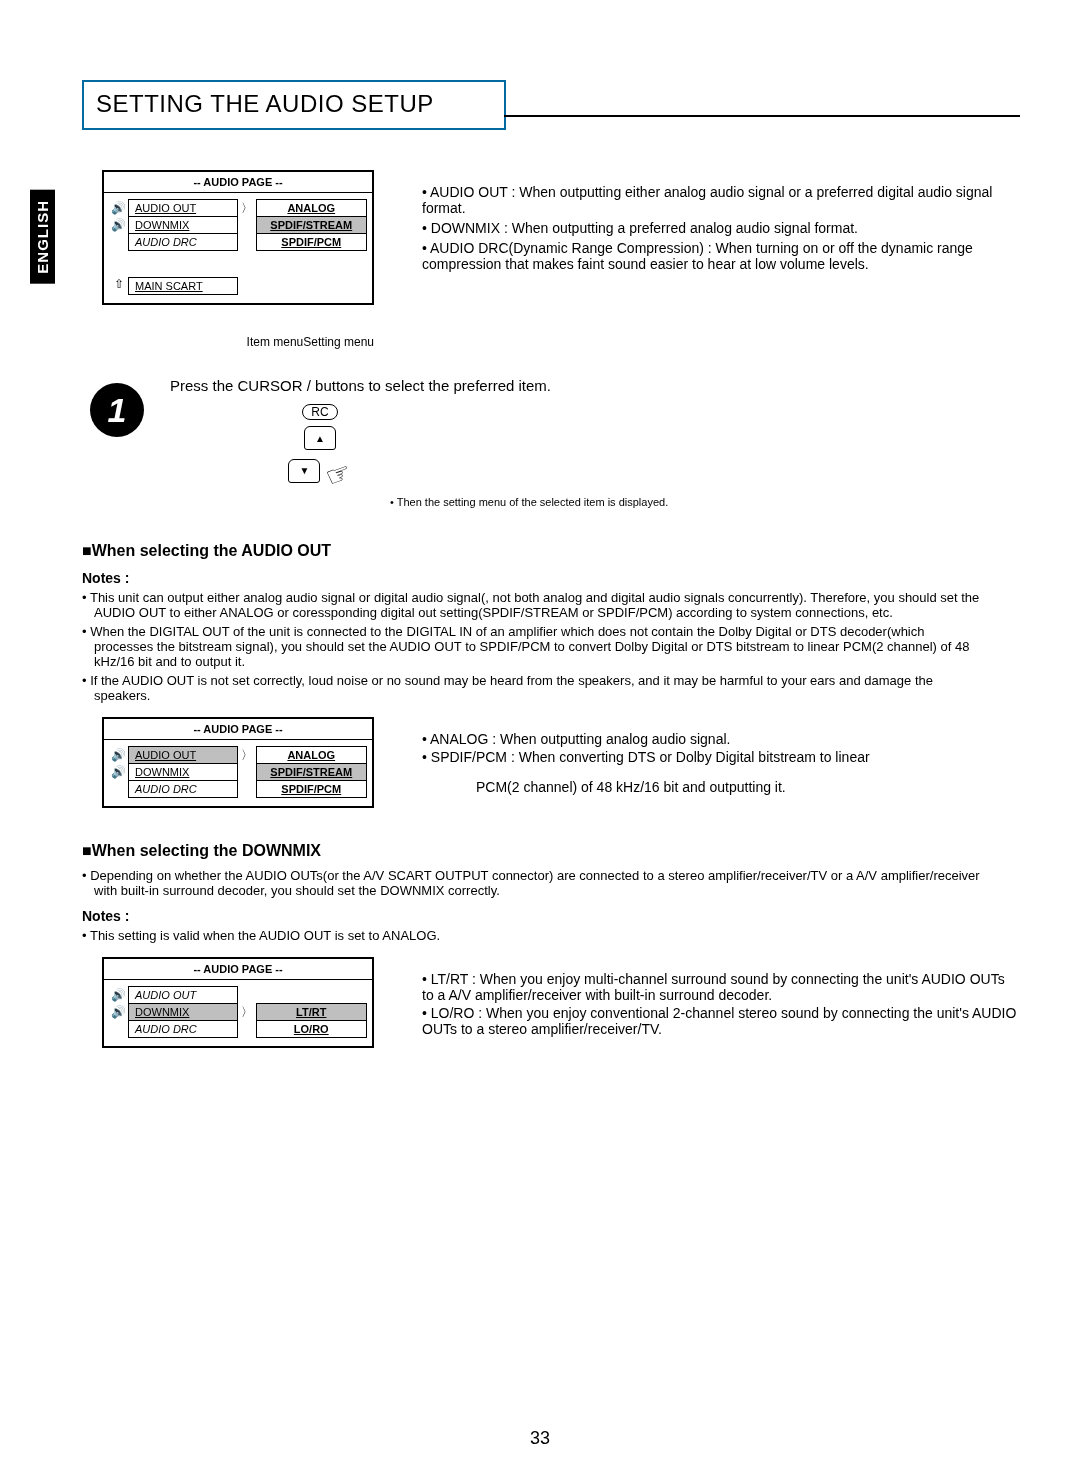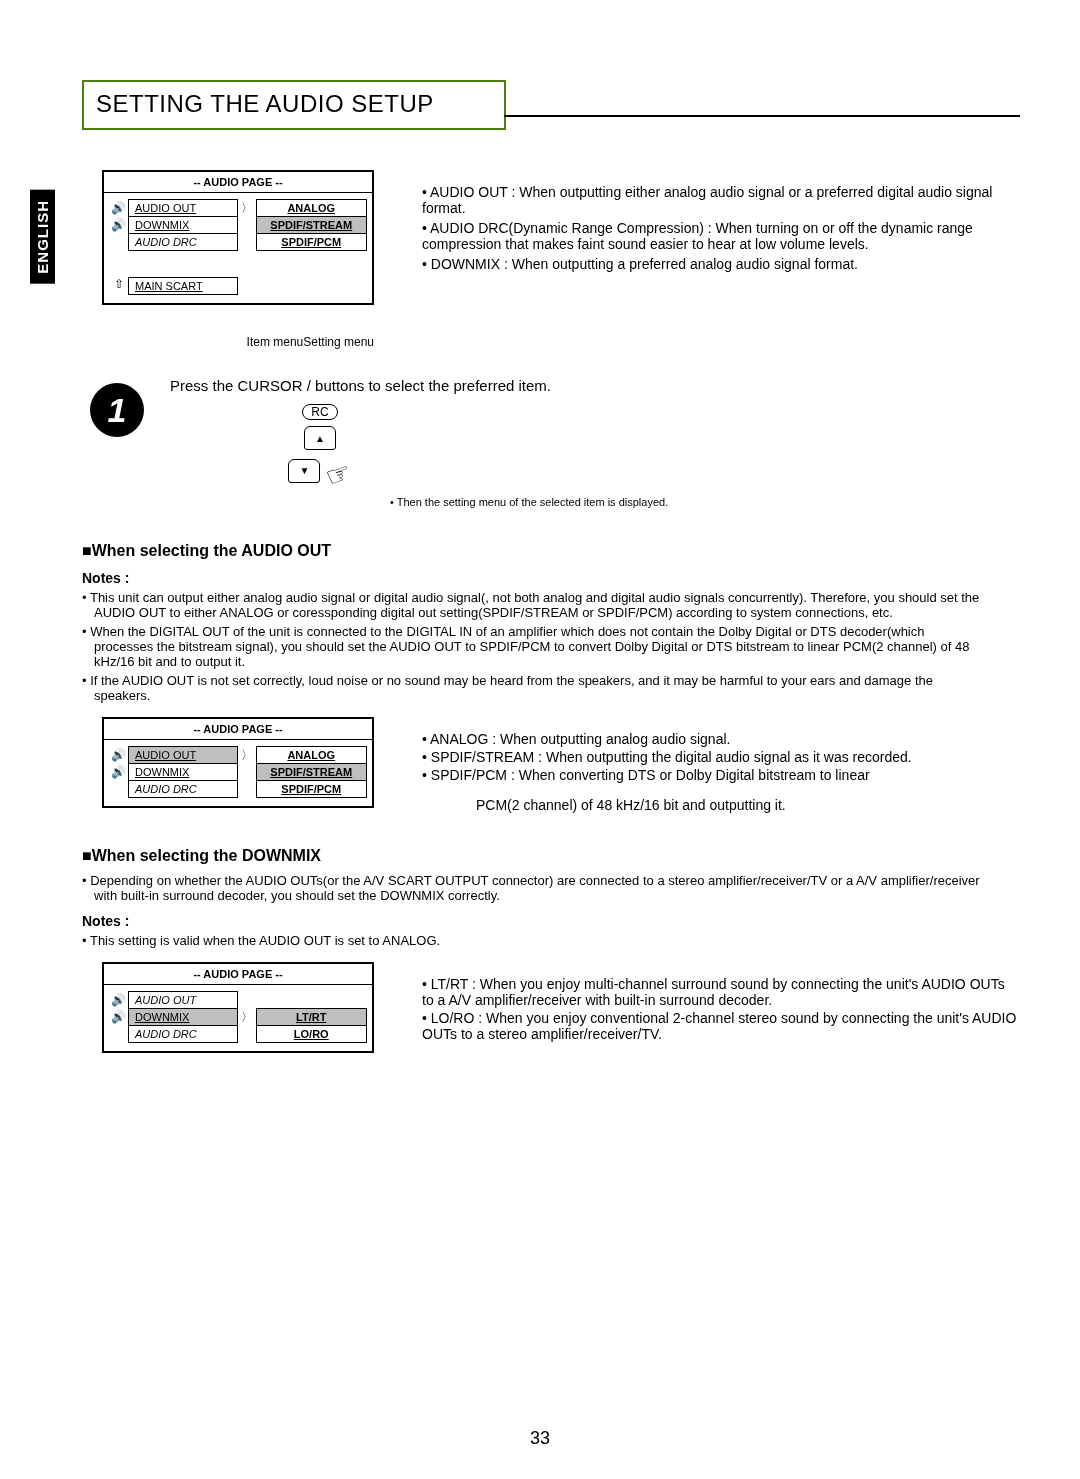--- a/index.html
+++ b/index.html
@@ -30,21 +30,21 @@
     transform: rotate(180deg);
     padding: 10px 4px;
   }
   .title-bar {
     display: flex;
     align-items: stretch;
     margin-left: 22px;
     margin-bottom: 40px;
   }
   .title-box {
-    border: 2px solid #4d7c0f;
+    border: 2px solid #0369a1;
     padding: 8px 18px 10px 12px;
     font-size: 24px;
     letter-spacing: 0.5px;
     width: 390px;
   }
   .title-rule {
     flex: 1;
     border-bottom: 2px solid #000;
     margin-left: -2px;
     align-self: center;
@@ -179,22 +179,22 @@
         </div>
       </div>
       <div class="fig-labels">
         <span>Item menu</span>
         <span>Setting menu</span>
       </div>
     </div>
 
     <ul class="bullets-a" style="list-style:none;padding-left:18px;flex:1;">
       <li>• <span>AUDIO OUT : When outputting either analog audio signal or a preferred digital audio signal format.</span></li>
+      <li>• <span>DOWNMIX : When outputting a preferred analog audio signal format.</span></li>
       <li>• <span>AUDIO DRC(Dynamic Range Compression) : When turning on or off the dynamic range compression that makes faint sound easier to hear at low volume levels.</span></li>
-      <li>• <span>DOWNMIX : When outputting a preferred analog audio signal format.</span></li>
     </ul>
   </div>
 
   <div class="step-row">
     <div class="step-circle">1</div>
     <div class="step-right">
       <div class="step-text">Press the CURSOR  /  buttons to select the preferred item.</div>
       <div style="display:flex;">
         <div class="rc-box">
           <div class="rc-label">RC</div>
@@ -240,21 +240,20 @@
             <span class="menu-left noline">AUDIO DRC</span>
             <span class="menu-arrow"></span>
             <span class="menu-right">SPDIF/PCM</span>
           </div>
         </div>
       </div>
     </div>
     <div style="flex:1;">
       <ul class="bullets-b" style="list-style:none;">
         <li>• <span>ANALOG : When outputting analog audio signal.</span></li>
-        <li>• <span>SPDIF/STREAM : When outputting the digital audio signal as it was recorded.</span></li>
         <li>• <span>SPDIF/PCM : When converting DTS or Dolby Digital bitstream to linear</span></li>
       </ul>
       <div class="indent" style="margin-left:48px;">PCM(2 channel) of 48 kHz/16 bit and outputting it.</div>
     </div>
   </div>
 
   <div class="sect-title">■When selecting the DOWNMIX</div>
   <ul class="notes-list">
     <li>Depending on whether the AUDIO OUTs(or the A/V SCART OUTPUT connector) are connected to a stereo amplifier/receiver/TV or a A/V amplifier/receiver with built-in surround decoder, you should set the DOWNMIX correctly.</li>
   </ul>

